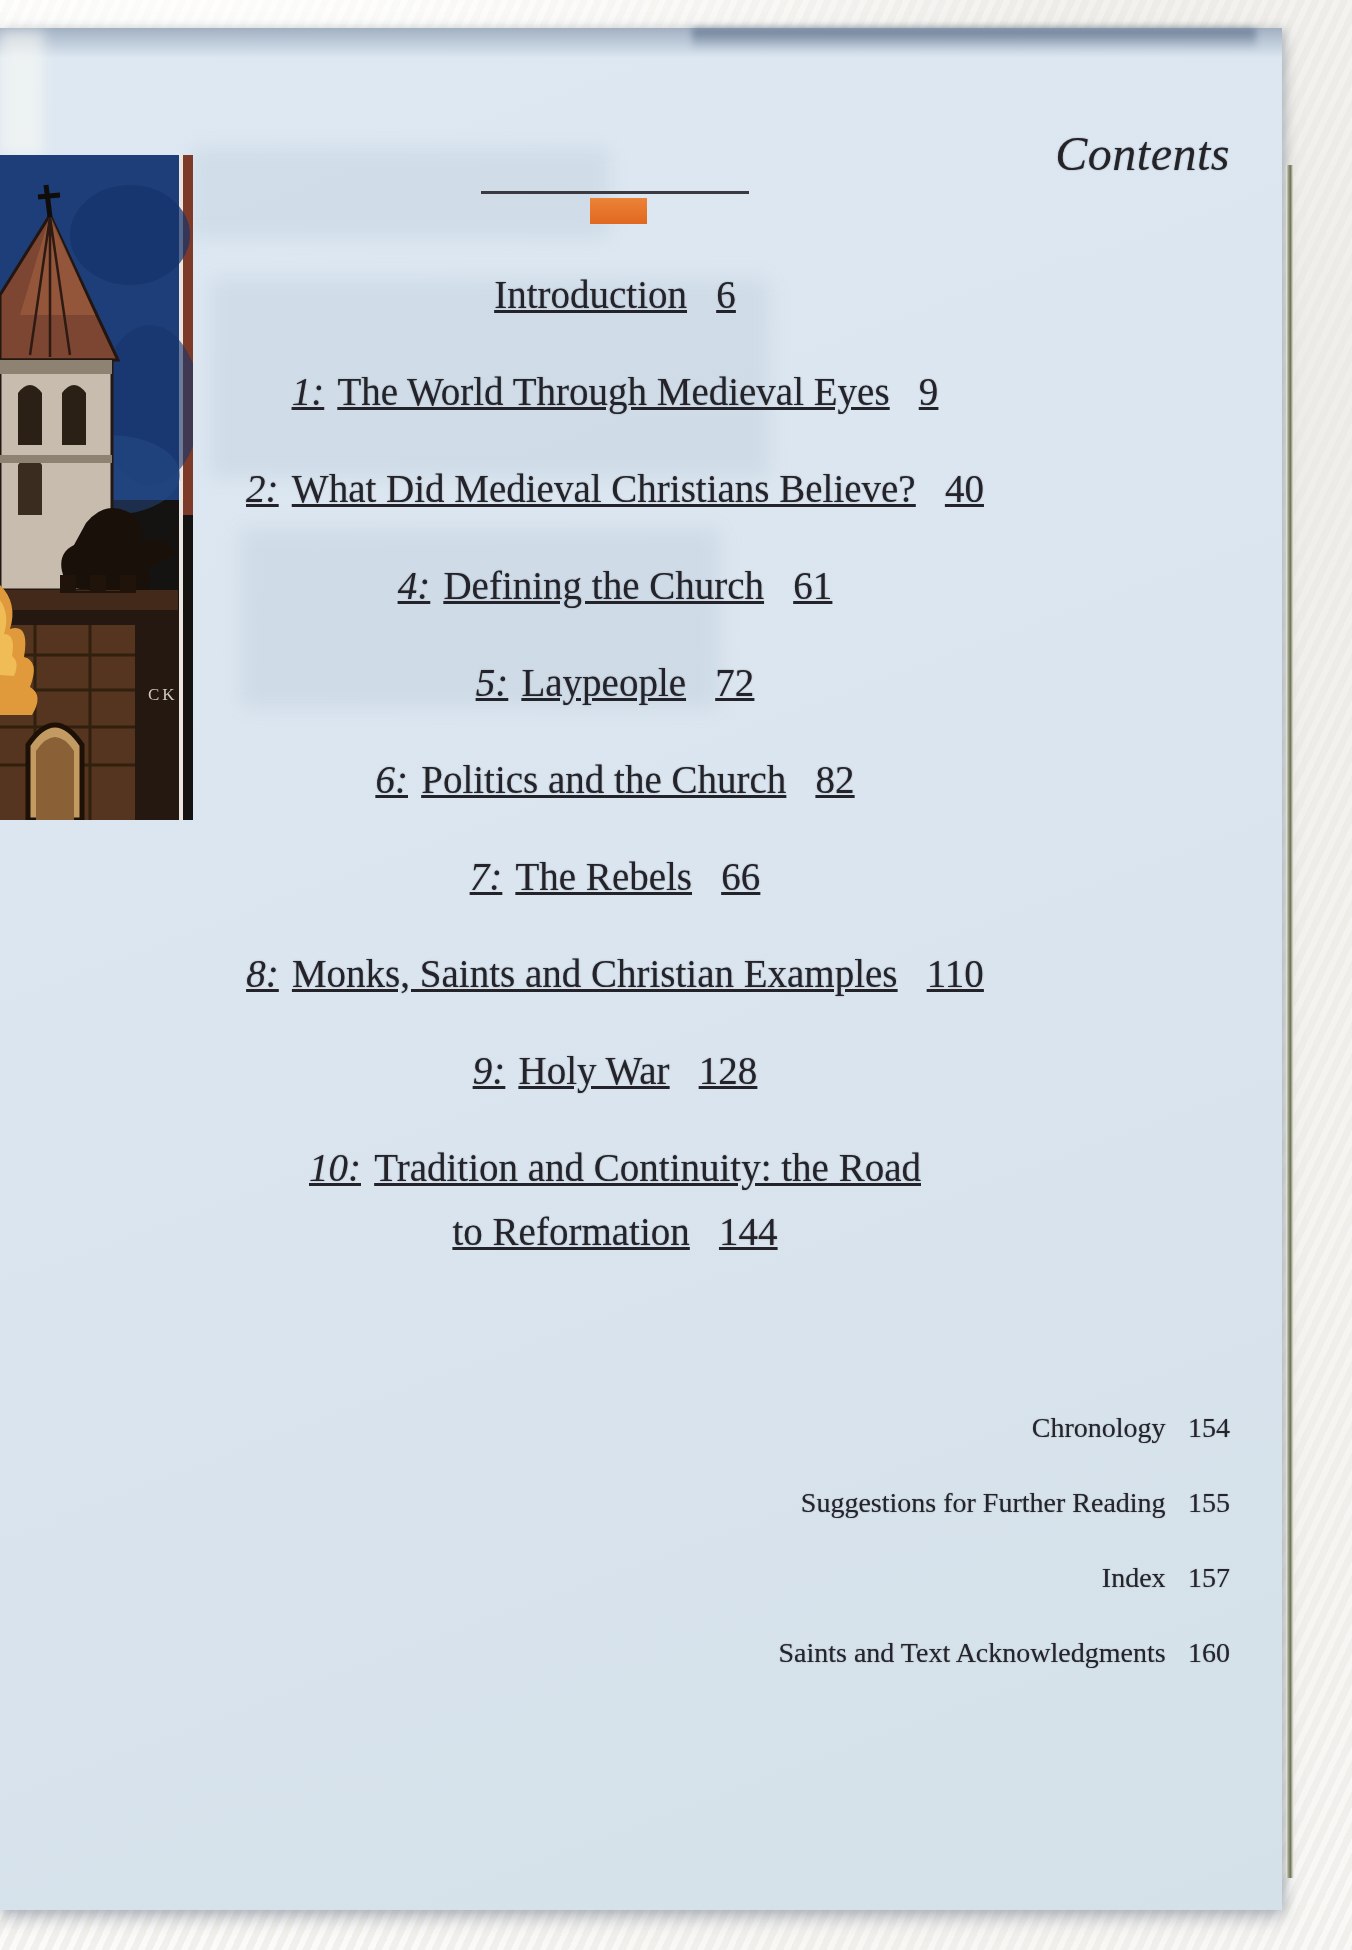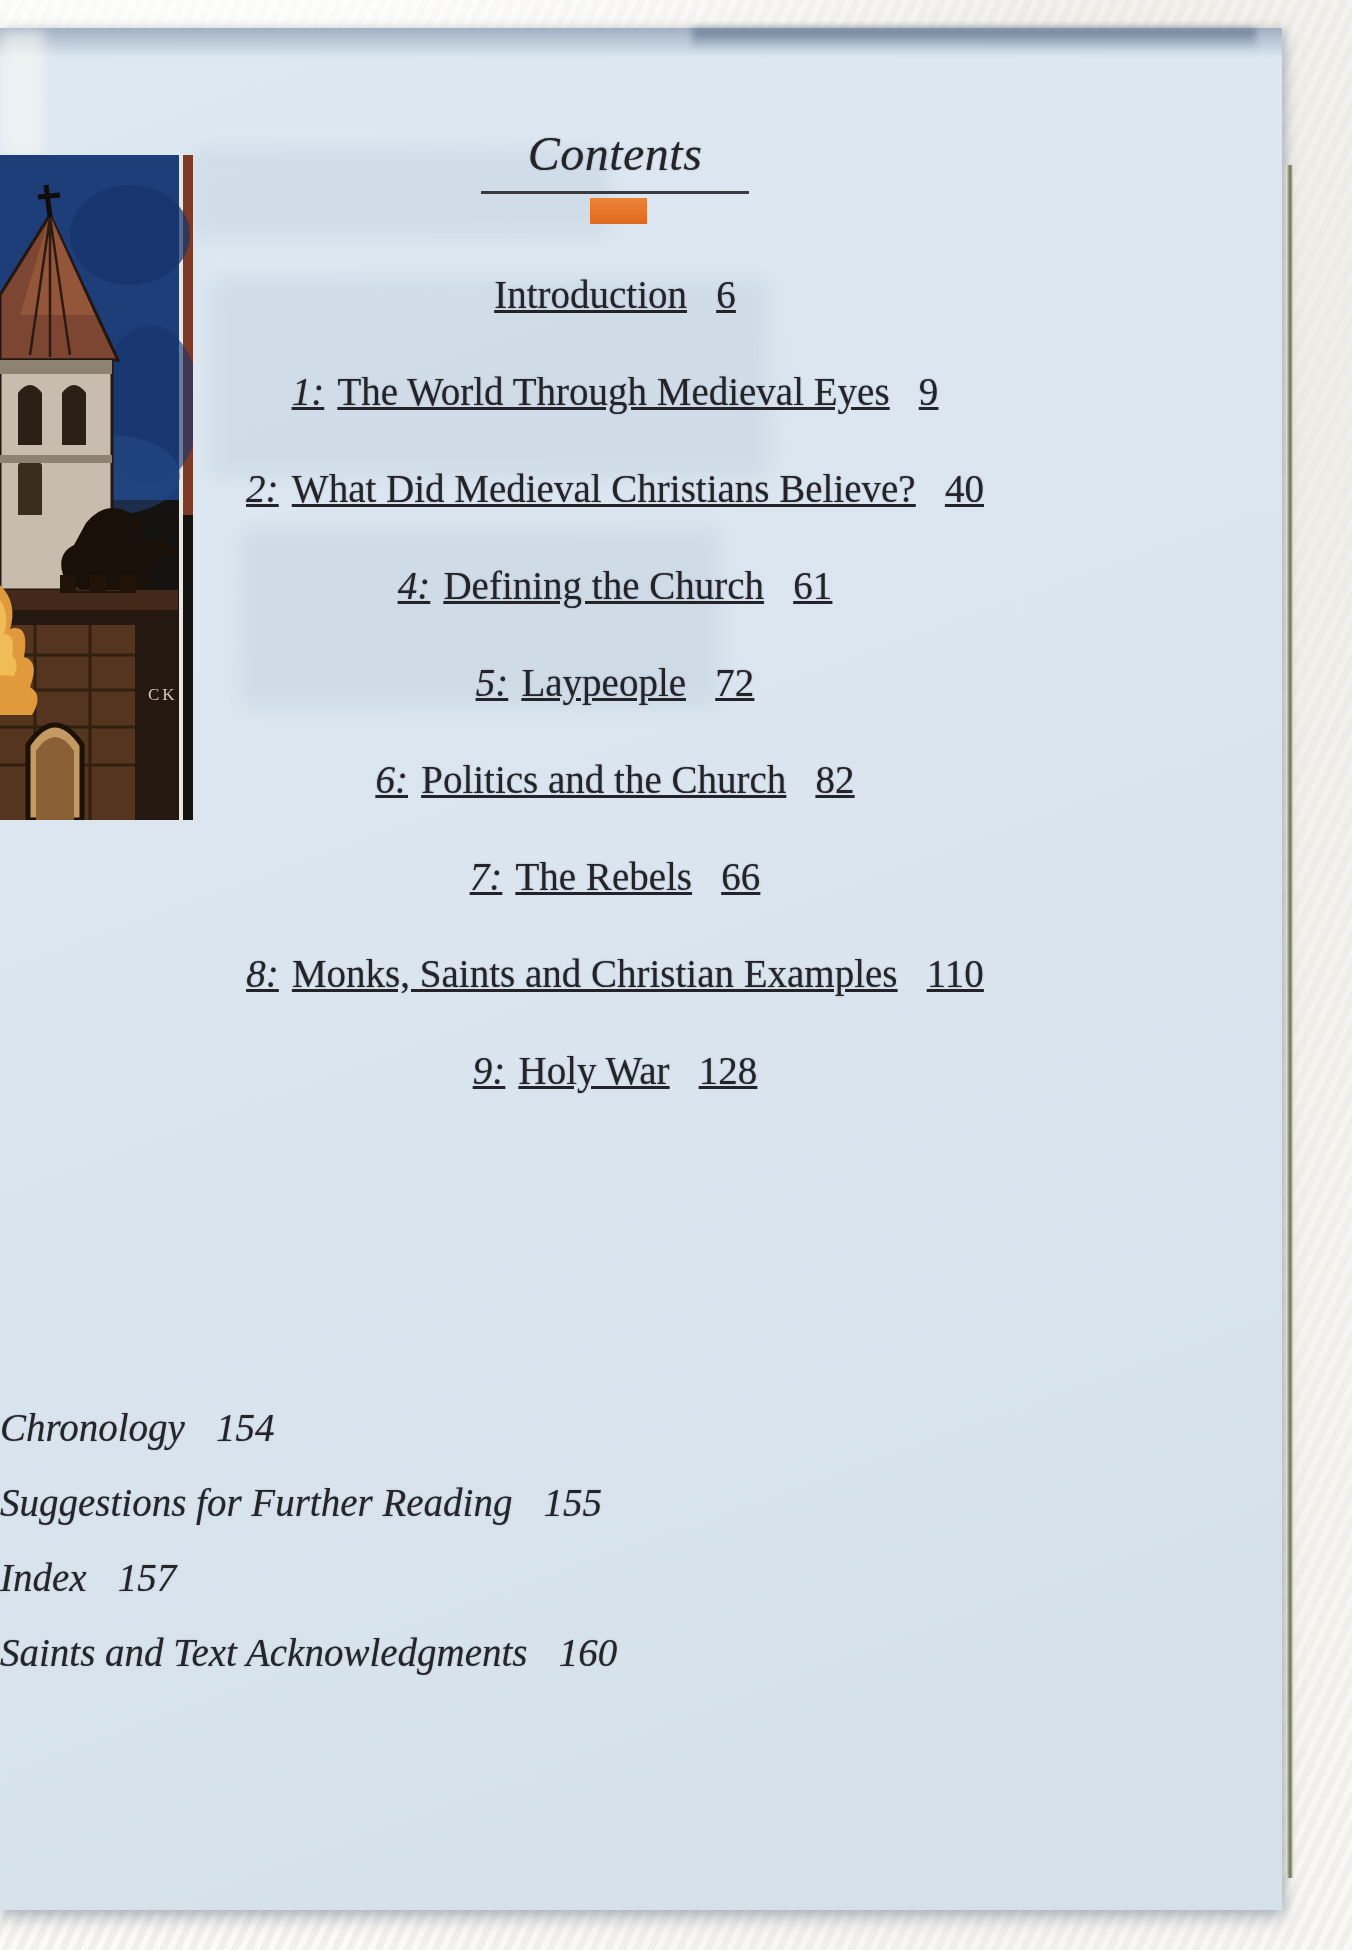--- a/index.html
+++ b/index.html
@@ -34,42 +34,42 @@
   }
   .ghost{
     position:absolute; background:rgba(110,135,170,.10); filter:blur(9px); border-radius:10px;
   }
   
   #fore-edge{
     position:absolute; left:1286px; top:165px; width:8px; height:1713px;
     background:linear-gradient(to right,#f0efec 0%, #9aa083 30%, #6e725b 55%, #c9cabb 80%, #f4f3f0 100%);
   }
   
-  #title-block{ position:absolute; left:0; right:52px; top:96px; text-align:center; }
+  #title-block{ position:absolute; left:0; right:52px; top:96px; text-align:right; }
   #page-title{
     font-style:italic; font-size:48px; line-height:60px; color:#242428;
     text-shadow:0 0 1.4px rgba(30,30,42,.55); letter-spacing:.5px;
   }
   #title-rule{ width:268px; height:3px; margin:7px auto 0; background:#3a3a40; }
   #accent-rect{
     position:relative; left:3px; width:57px; height:26px; margin:4px auto 0;
     background:linear-gradient(to bottom, #ec8336, #e0681f);
   }
   
   #toc{ position:absolute; left:0; right:52px; top:235px; }
   .toc-entry{
     text-align:center; font-size:39px; line-height:64px; margin-bottom:33px;
     color:#232329; text-shadow:0 0 1.4px rgba(28,28,40,.5);text-decoration:underline;
   }
   .toc-entry .num{ font-style:italic; margin-right:.34em; }
   .toc-entry .ttl{ white-space:pre-line; }
   .toc-entry .pg{ margin-left:.75em; }
   #backmatter{ position:absolute; left:0; right:52px; top:1375px; }
   .bm-entry{
-    text-align:left; font-style:italic; font-size:39px; line-height:50px; margin-bottom:25px;
+    text-align:right; font-size:28px; line-height:50px; margin-bottom:25px;
     color:#24242a; text-shadow:0 0 1.2px rgba(28,28,40,.5);
   }
   .bm-entry .pg{ margin-left:.8em; }
   
   #painting{ position:absolute; left:0; top:127px; width:193px; height:665px; }
 </style>
 </head>
 <body>
 
 <div id="photo">
@@ -144,20 +144,22 @@
   <div class="toc-entry"><span class="num">5:</span><span class="ttl">Laypeople</span><span class="pg">72</span></div>
 
   <div class="toc-entry"><span class="num">6:</span><span class="ttl">Politics and the Church</span><span class="pg">82</span></div>
 
   <div class="toc-entry"><span class="num">7:</span><span class="ttl">The Rebels</span><span class="pg">66</span></div>
 
   <div class="toc-entry"><span class="num">8:</span><span class="ttl">Monks, Saints and Christian Examples</span><span class="pg">110</span></div>
 
   <div class="toc-entry"><span class="num">9:</span><span class="ttl">Holy War</span><span class="pg">128</span></div>
 
+  <div class="toc-entry"><span class="num">10:</span><span class="ttl">Tradition and Continuity: the Road
+to Reformation</span><span class="pg">144</span></div>
 </div>
 
     <div id="backmatter">
   <div class="bm-entry"><span class="ttl">Chronology</span><span class="pg">154</span></div>
 
   <div class="bm-entry"><span class="ttl">Suggestions for Further Reading</span><span class="pg">155</span></div>
 
   <div class="bm-entry"><span class="ttl">Index</span><span class="pg">157</span></div>
 
   <div class="bm-entry"><span class="ttl">Saints and Text Acknowledgments</span><span class="pg">160</span></div>

